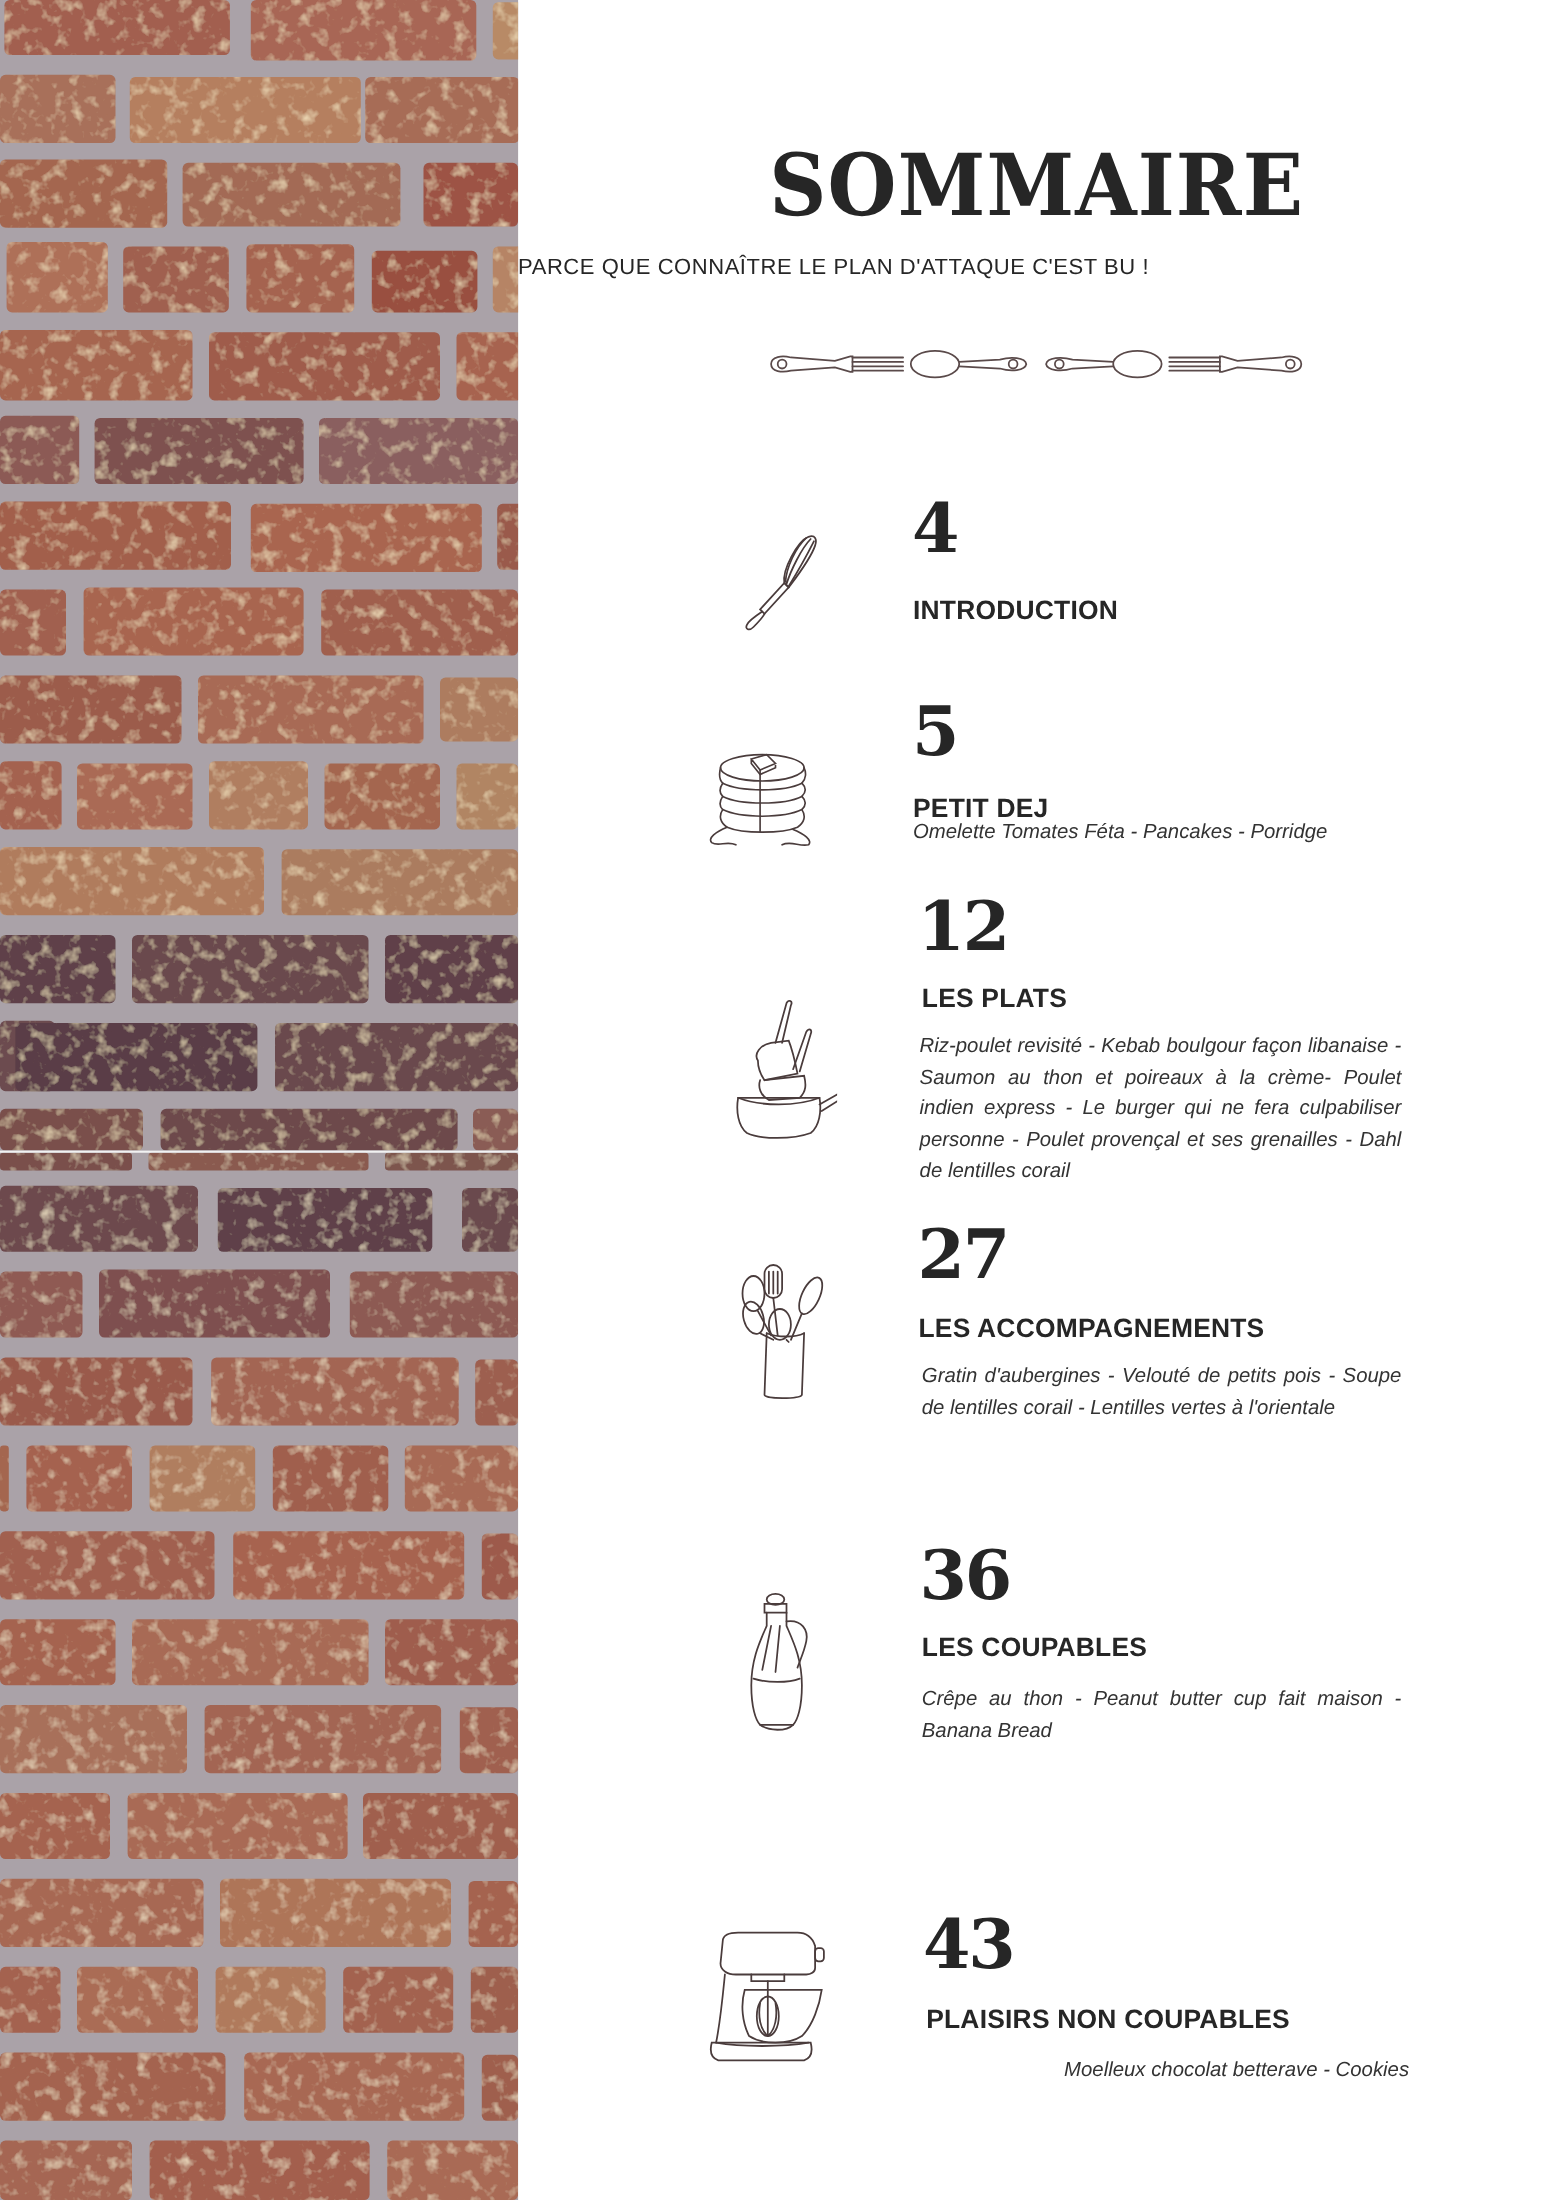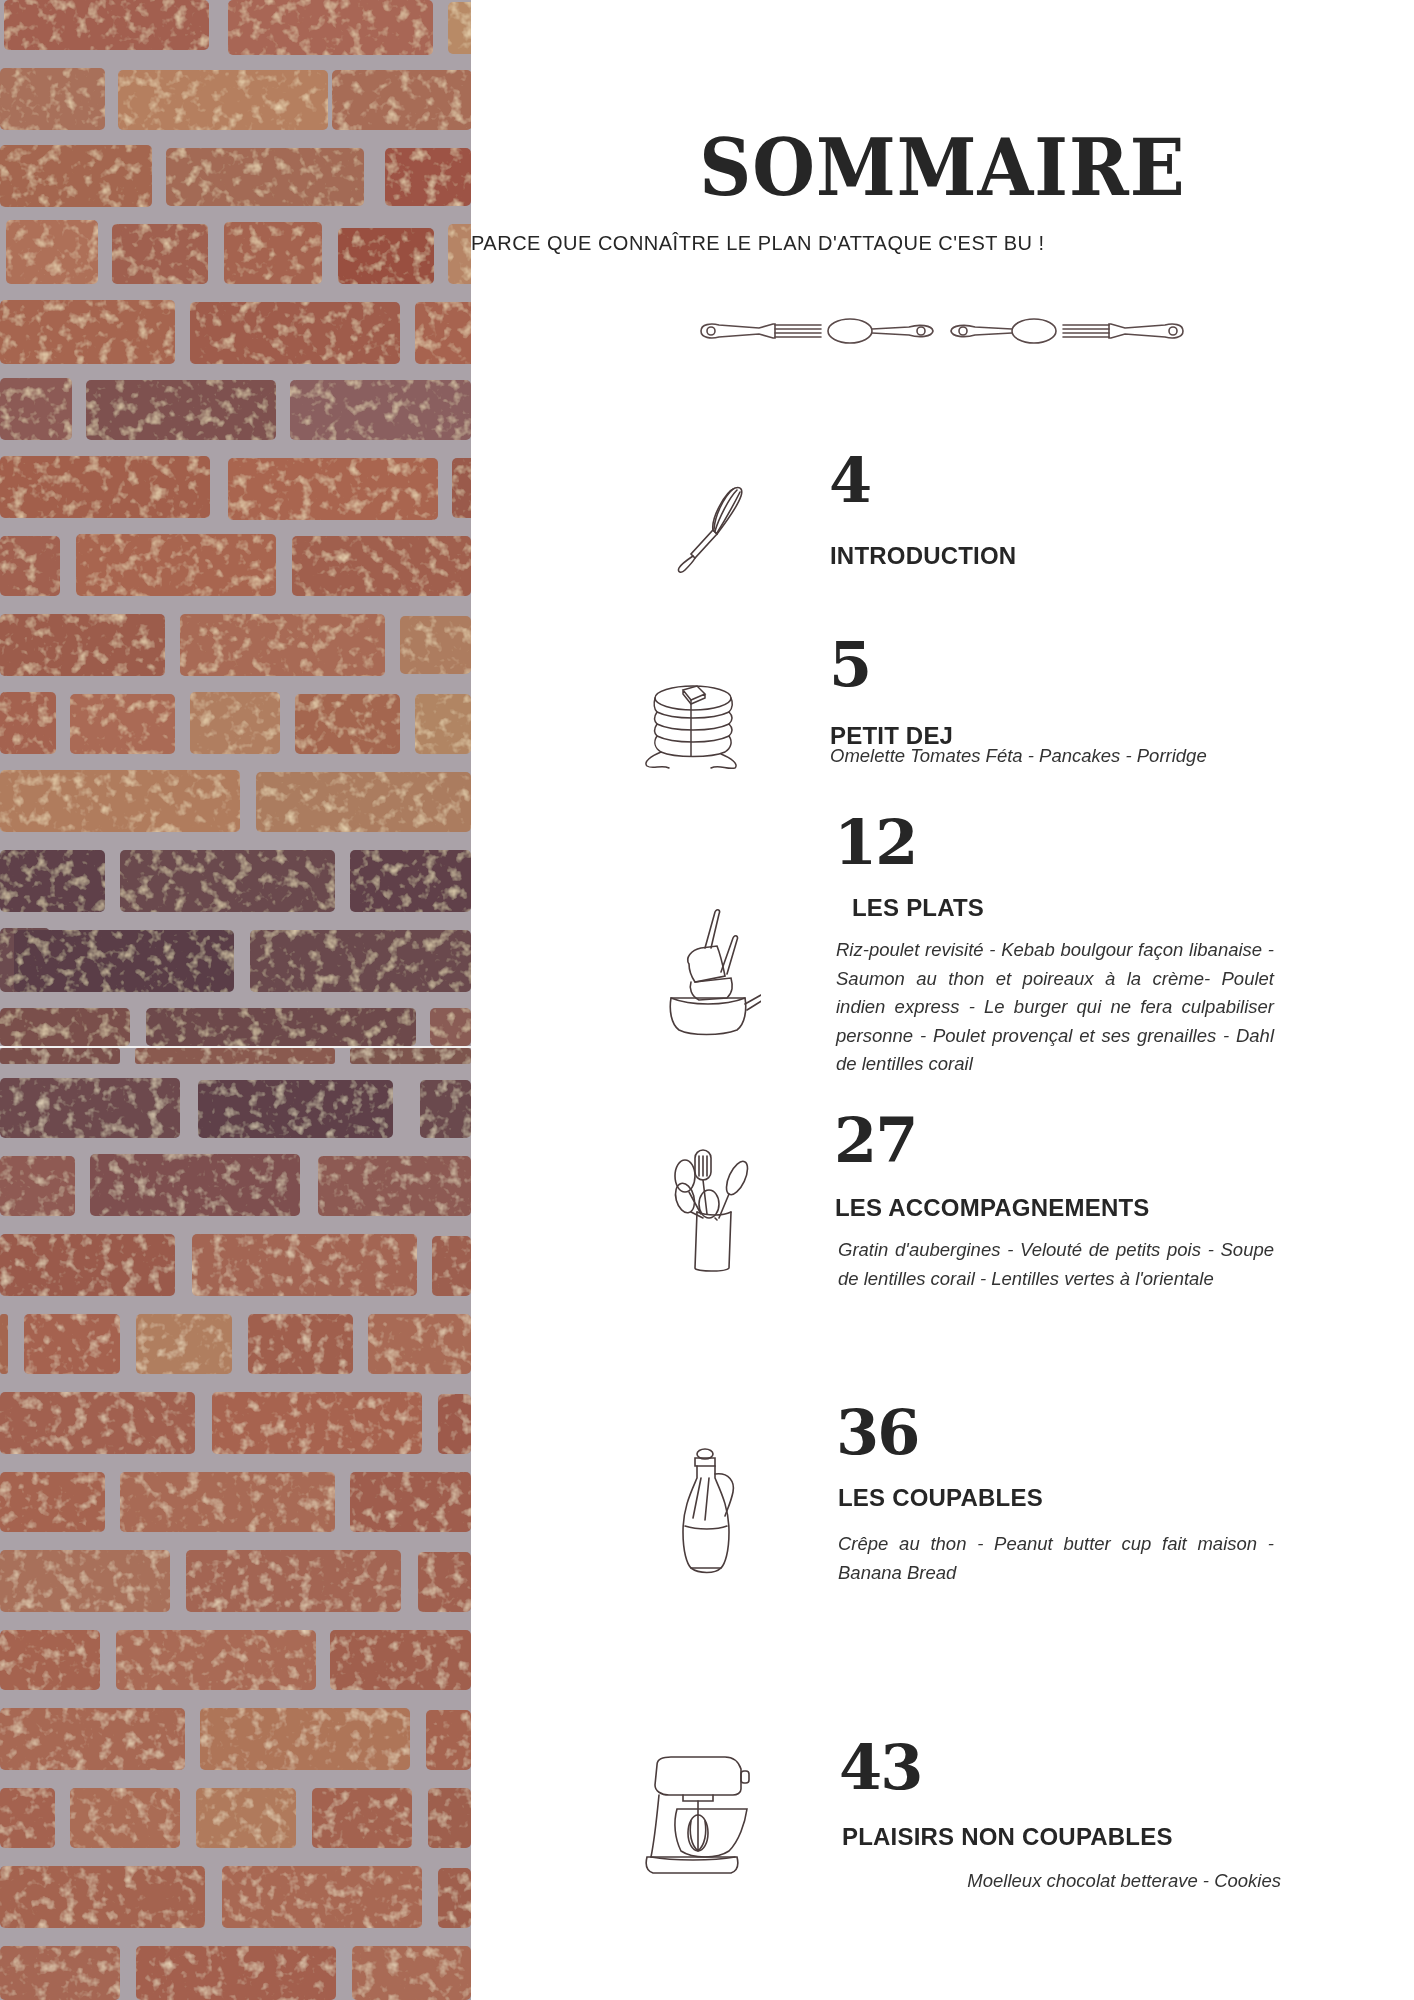--- a/index.html
+++ b/index.html
@@ -258,21 +258,21 @@
         <path d="M28 58 C24 52,30 44,40 42 L56 40 C60 50,62 60,64 70 L34 76 C30 70,28 64,28 58 Z"></path>
         <path d="M44 42 L54 6 C56 2,60 4,58 8 L50 42"></path>
         <path d="M30 76 C28 82,30 90,38 94 L66 92 C72 86,72 80,70 72 L34 76"></path>
         <path d="M60 66 L72 32 C74 28,78 30,76 34 L66 68"></path>
         <path d="M10 92 L84 92 C86 104,84 118,76 124 C60 130,30 130,18 124 C10 118,8 104,10 92 Z"></path>
         <path d="M10 92 C30 100,64 100,84 92"></path>
         <path d="M84 98 L116 80 C120 78,122 82,118 84 L86 104"></path>
       </g>
     </svg>
     <div class="num" style="left:363px;top:12px;">12</div>
-    <div class="heading" style="left:381px;top:94px;text-align:center;">LES PLATS</div>
+    <div class="heading" style="left:367px;top:94px;text-align:center;">LES PLATS</div>
     <div class="desc" style="left:365px;top:136px;width:438px;">Riz-poulet revisité - Kebab boulgour façon libanaise -  Saumon au thon et poireaux à la crème- Poulet indien express - Le burger qui ne fera culpabiliser personne - Poulet provençal et ses grenailles - Dahl de lentilles corail</div>
   </div>
 
   <div class="entry" style="top:1100px;height:230px;">
     <svg class="icon" style="left:200px;top:48px;width:84px;height:126px;" viewBox="0 0 84 126">
       <g fill="none" stroke="#4a3c3c" stroke-width="1.6" stroke-linecap="round">
         <path d="M26 64 L24 120 C24 124,56 124,58 120 L60 64"></path>
         <path d="M26 64 C36 68,52 68,60 64"></path>
         <ellipse cx="14" cy="28" rx="10" ry="16"></ellipse>
         <path d="M18 44 L30 66"></path>

